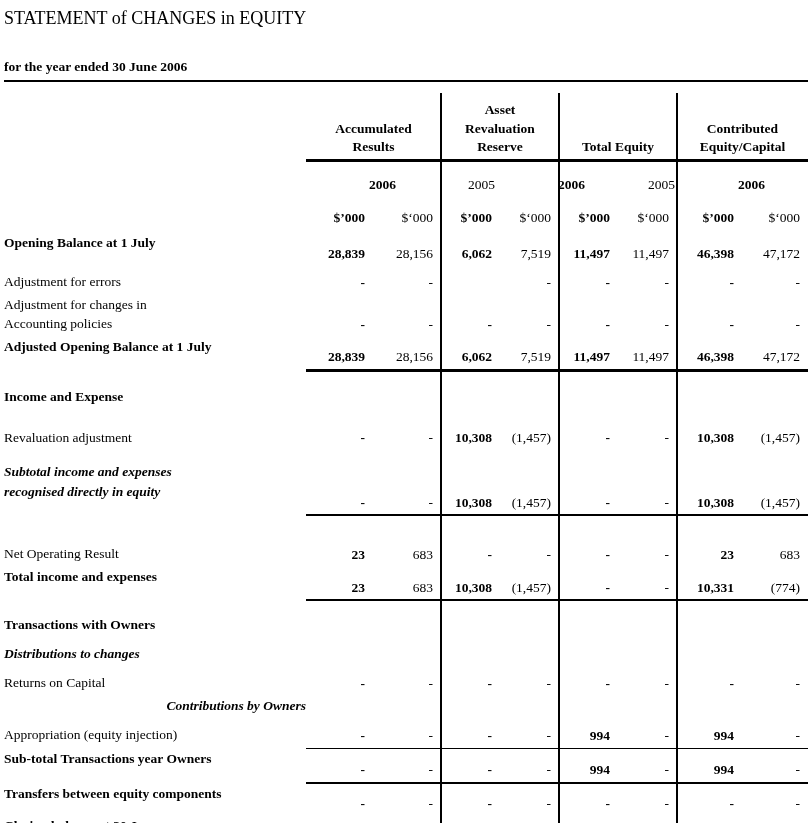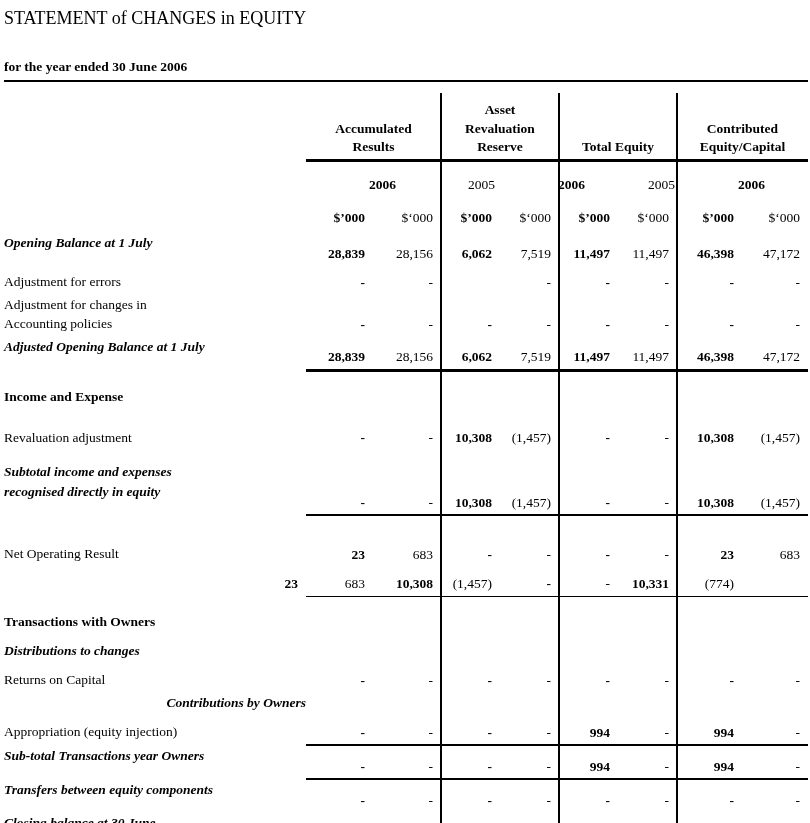--- a/index.html
+++ b/index.html
@@ -29,21 +29,21 @@
   #units-row { min-height:28px; padding-bottom:6px; }
 
   .val { text-align:right; padding-right:8px; font-size:13.5px; line-height:1.25; }
   .val.b { font-weight:bold; }
 
   .trow { align-items:end; min-height:26px; padding-bottom:3px; }
   .trow.tight { min-height:20px; padding-bottom:1px;text-align:right; }
   .lbl { font-size:13.5px; white-space:pre-line; line-height:1.45; }
   .lbl.bold { font-weight:bold; }
   .lbl.bi { font-weight:bold; font-style:italic; }
-  .trow.offset .lbl { padding-bottom:10px;font-style:italic; }
+  .trow.offset .lbl { padding-bottom:10px; }
 </style>
 </head>
 <body>
 
 <div class="page">
   <h1 class="title">STATEMENT of CHANGES in EQUITY</h1>
   <div class="subtitle">for the year ended 30 June 2006</div>
   <div class="toprule"></div>
 
   <div id="equity-table">
@@ -172,20 +172,21 @@
           <div class="val b">23</div>
           <div class="val">683</div>
           <div class="val b">-</div>
           <div class="val">-</div>
           <div class="val b">-</div>
           <div class="val">-</div>
           <div class="val b">23</div>
           <div class="val">683</div>
         </div>
         <div class="trow cols offset">
+          <div class="lbl bold">Total income and expenses</div>
           <div class="val b">23</div>
           <div class="val">683</div>
           <div class="val b">10,308</div>
           <div class="val">(1,457)</div>
           <div class="val b">-</div>
           <div class="val">-</div>
           <div class="val b">10,331</div>
           <div class="val">(774)</div>
         </div>
         <div class="rule thin"></div>

